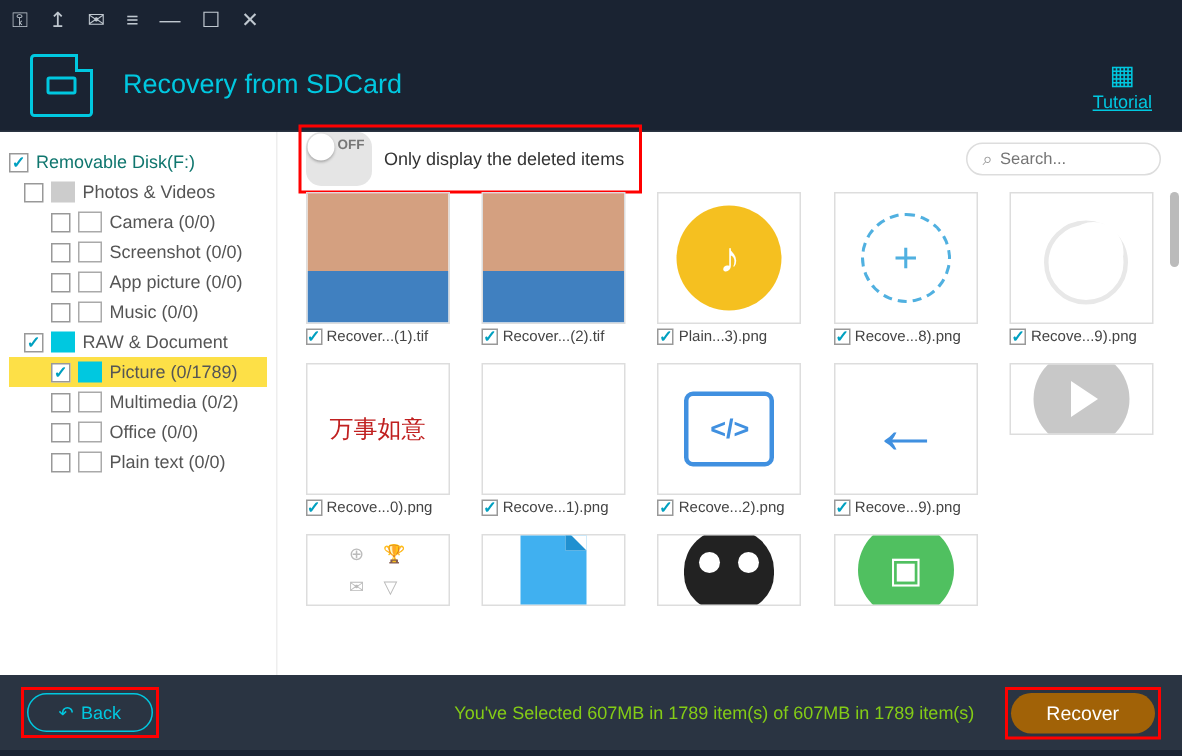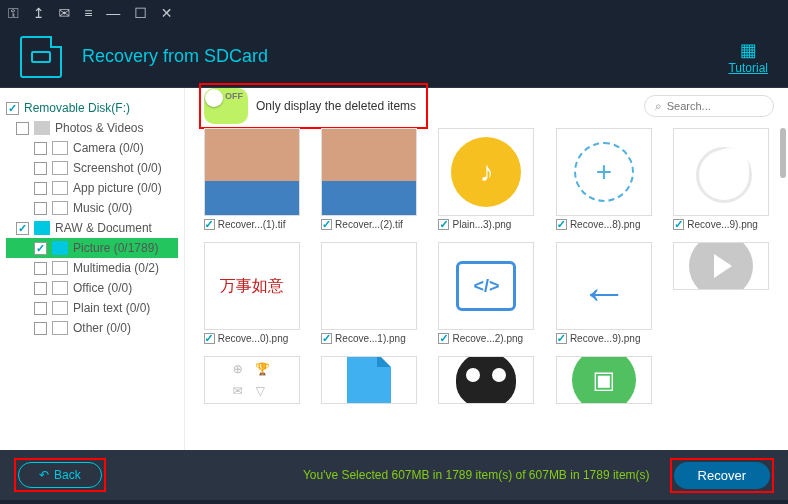--- a/index.html
+++ b/index.html
@@ -22,45 +22,45 @@
 .tree-item.root{font-weight:normal;color:#0f766e}
 .tree-item.l1{padding-left:10px}
 .tree-item.l2{padding-left:28px}
 .chk{width:13px;height:13px;border:1px solid #999;background:#fff;display:inline-flex;align-items:center;justify-content:center;flex-shrink:0}
 .chk.checked::after{content:"✓";color:#00a0c0;font-size:11px;font-weight:bold}
 .tree-icon{width:16px;height:14px;display:inline-block;flex-shrink:0}
 .ico-folder{background:#ccc}
 .ico-cam{border:1px solid #aaa}
 .ico-raw{background:#00c8e0}
 .ico-pic{background:#00c8e0}
-.tree-item.selected{background:#22c55e}
+.tree-item.selected{background:#fde047}
 .content{flex:1;display:flex;flex-direction:column}
 .toolbar{height:36px;display:flex;align-items:center;padding:6px 14px;gap:10px}
 .toggle-wrap{display:flex;align-items:center;gap:8px;border:2px solid red;padding:3px 10px 3px 3px}
-.toggle{width:44px;height:36px;background:#bef264;border-radius:10px;position:relative;cursor:pointer}
+.toggle{width:44px;height:36px;background:#e5e5e5;border-radius:10px;position:relative;cursor:pointer}
 .toggle-knob{width:18px;height:18px;background:#fff;border-radius:50%;position:absolute;top:1px;left:1px;box-shadow:0 1px 2px rgba(0,0,0,.3)}
 .toggle-label{position:absolute;right:5px;top:3px;font-size:9px;color:#777;font-weight:bold}
 .toggle-text{color:#333;font-size:12px}
 .search{margin-left:auto;display:flex;align-items:center;border:1px solid #ddd;border-radius:12px;padding:3px 10px;width:130px}
 .search input{border:none;outline:none;flex:1;font-size:11px;width:80px}
 .search-icon{color:#999;margin-right:5px}
 .grid-wrap{flex:1;overflow-y:auto;padding:4px 14px;position:relative}
 .grid{display:grid;grid-template-columns:repeat(5,1fr);gap:12px}
 .thumb{display:flex;flex-direction:column;align-items:center}
 .thumb-img{width:96px;height:88px;border:1px solid #ddd;display:flex;align-items:center;justify-content:center;overflow:hidden;background:#fff}
 .thumb-cap{display:flex;align-items:center;gap:3px;margin-top:3px;width:96px}
 .thumb-cap .chk{width:11px;height:11px}
 .thumb-name{font-size:10px;color:#444;white-space:nowrap;overflow:hidden;text-overflow:ellipsis;flex:1}
 .scrollbar{position:absolute;right:2px;top:4px;width:6px;height:50px;background:#bbb;border-radius:3px}
 .footer{height:50px;background:#2a3442;display:flex;align-items:center;padding:0 14px;gap:20px}
 .btn-back{border:2px solid red;padding:2px;display:inline-block}
 .btn-back-inner{border:1px solid #00c8e0;color:#00c8e0;padding:5px 20px;border-radius:14px;cursor:pointer;display:flex;align-items:center;gap:5px;font-size:13px}
 .status{flex:1;text-align:right;color:#84cc16;font-size:12px}
 .btn-recover{border:2px solid red;padding:2px}
-.btn-recover-inner{background:#0369a1;color:#fff;padding:6px 24px;border-radius:14px;cursor:pointer;font-size:13px}
+.btn-recover-inner{background:#a16207;color:#fff;padding:6px 24px;border-radius:14px;cursor:pointer;font-size:13px}
 
 .tv-hand{background:linear-gradient(180deg,#d4a080 60%,#4080c0 60%)}
 .tv-monitor{background:#203040;display:flex;align-items:center;justify-content:center}
 .tv-music{width:70px;height:70px;background:#f5c020;border-radius:50%;display:flex;align-items:center;justify-content:center;color:#fff;font-size:28px}
 .tv-plus{width:60px;height:60px;border:2px dashed #50b0e0;border-radius:50%;display:flex;align-items:center;justify-content:center;color:#50b0e0;font-size:28px}
 .tv-moon{width:60px;height:60px;position:relative}
 .tv-moon::before{content:"";position:absolute;width:50px;height:50px;border:3px solid #e8e8e8;border-radius:50%;top:5px;left:5px}
 .tv-moon::after{content:"";position:absolute;width:40px;height:40px;background:#fff;border-radius:50%;top:6px;left:18px}
 .tv-red{color:#c02020;font-size:16px;font-family:cursive}
 .tv-code{width:60px;height:50px;border:3px solid #4090e0;border-radius:6px;display:flex;align-items:center;justify-content:center;color:#4090e0;font-size:18px;font-weight:bold}
@@ -151,25 +151,20 @@
         <div class="tree-item l2">
           <span class="chk "></span>
           <span class="tree-icon ico-cam"></span>
           <span>Office (0/0)</span>
         </div>
         <div class="tree-item l2">
           <span class="chk "></span>
           <span class="tree-icon ico-cam"></span>
           <span>Plain text (0/0)</span>
         </div>
-        <div class="tree-item l2">
-          <span class="chk "></span>
-          <span class="tree-icon ico-cam"></span>
-          <span>Other (0/0)</span>
-        </div>
       </div>
   </div>
 
   <div class="content">
     <div class="toolbar">
       <div class="toggle-wrap">
         <div class="toggle">
           <div class="toggle-knob"></div>
           <span class="toggle-label">OFF</span>
         </div>

